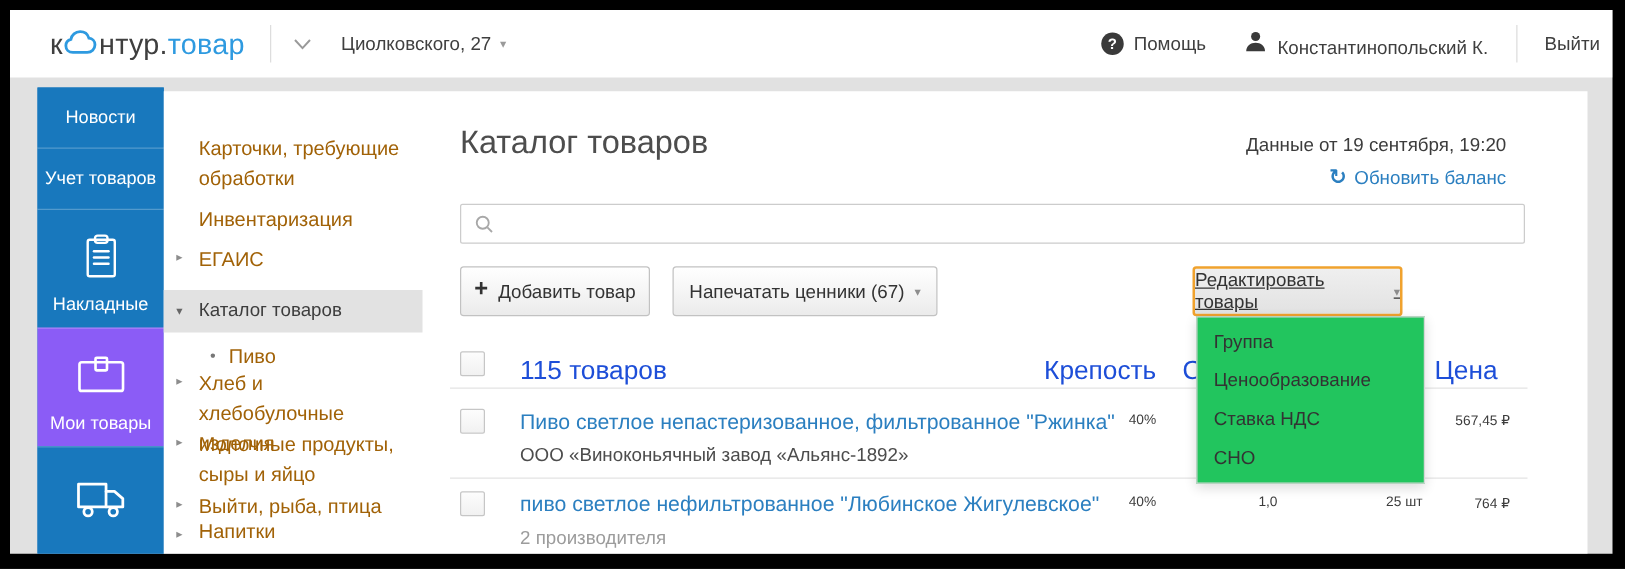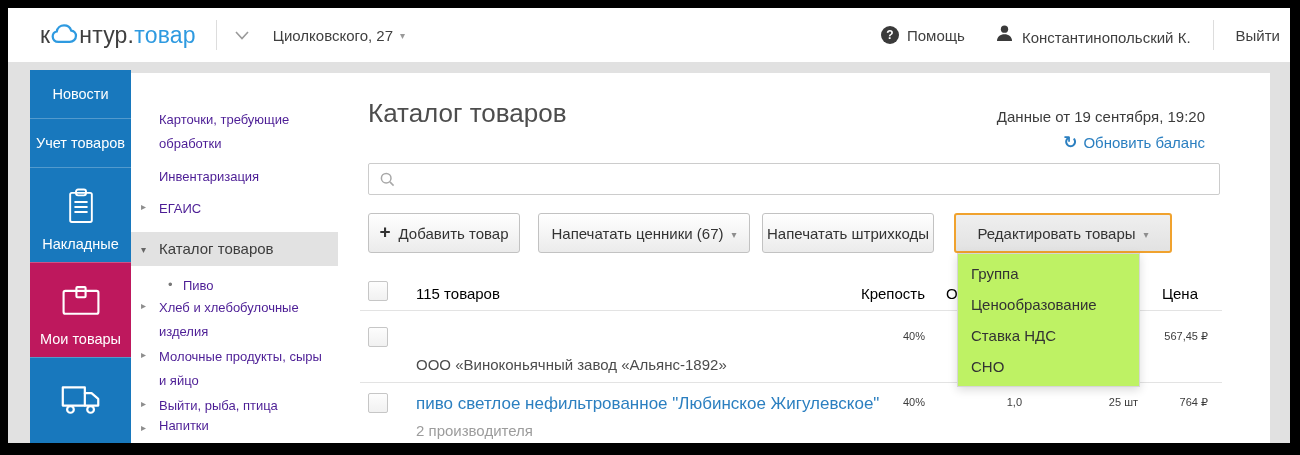--- a/index.html
+++ b/index.html
@@ -21,30 +21,30 @@
   .user{display:flex;align-items:flex-end;gap:8px;margin-left:30px;cursor:pointer;}
   .tb-right .sep{width:1px;height:30px;background:#ddd;margin:0 22px;}
   .logout{cursor:pointer;}
 
   
   .bluebar{position:absolute;left:22px;top:62px;width:101px;height:373px;background:#1878bd;display:flex;flex-direction:column;}
   .nav-item{position:relative;background:#1878bd;color:#fff;font-size:14.5px;display:flex;flex-direction:column;align-items:center;justify-content:center;cursor:pointer;}
   .nav-item + .nav-item{border-top:1px solid rgba(255,255,255,.25);}
   .nav-item.small{height:48px;justify-content:center;}
   .nav-item.big{height:95px;justify-content:flex-end;padding-bottom:10px;box-sizing:border-box;}
-  .nav-item.active{background:#be185d;}
+  .nav-item.active{background:#8b5cf6;}
   .nav-item.icon-only{flex:1;justify-content:center;}
   .nav-item svg{margin-bottom:6px;}
   .nav-icon{stroke:#fff;fill:none;stroke-width:2.3;stroke-linecap:round;stroke-linejoin:round;}
 
   
   .panel{position:absolute;left:123px;top:65px;width:1139px;height:370px;background:#fff;}
 
   
-  .menu-label{position:absolute;font-size:13px;color:#4c1d95;line-height:24px;cursor:pointer;}
+  .menu-label{position:absolute;font-size:16px;color:#a16207;line-height:24px;cursor:pointer;}
   .menu-arrow{position:absolute;font-size:10px;color:#8d8d8d;}
   .menu-bullet{position:absolute;font-size:13px;color:#777;}
   .menu-selected{position:absolute;left:123px;top:224px;width:207px;height:34px;background:#e2e2e2;cursor:pointer;}
   .menu-selected .menu-arrow{left:10px;top:12px;color:#666;}
   .menu-selected .sel-label{position:absolute;left:28px;top:0;line-height:34px;font-size:15px;color:#3d3d3d;}
 
   
   .page-title{position:absolute;left:360px;top:90px;font-size:26px;color:#4d4d4d;}
   .updated{position:absolute;right:85px;top:100px;font-size:15px;color:#3c3c3c;}
   .refresh{position:absolute;right:85px;top:124px;font-size:15px;color:#2b7fc0;display:flex;align-items:center;gap:6px;cursor:pointer;}
@@ -52,25 +52,25 @@
 
   .searchbox{position:absolute;left:360px;top:155px;width:852px;height:32px;background:#fff;border:1px solid #ccc;border-radius:2px;box-sizing:border-box;}
   .searchbox input{position:absolute;left:34px;top:3px;width:800px;height:24px;border:none;outline:none;font-size:15px;color:#444;background:transparent;}
   .searchbox svg{position:absolute;left:11px;top:8px;}
 
   .btn{position:absolute;top:205px;height:40px;box-sizing:border-box;border:1px solid #c2c2c2;border-radius:3px;background:linear-gradient(#ffffff,#ebebeb);font-size:15px;color:#333;display:flex;align-items:center;justify-content:center;gap:8px;cursor:pointer;}
   .btn .plus{font-size:19px;font-weight:bold;margin-top:-2px;}
   .btn .caret{font-size:10px;color:#8d8d8d;margin-top:2px;}
   .btn.orange{border:2px solid #f0a22e;background:linear-gradient(#efefef,#e2e2e2);z-index:25;}
 
-  .edit-menu{position:absolute;left:949px;top:245px;width:183px;background:#bef264;border:1px solid #d6d6d6;box-shadow:0 3px 9px rgba(0,0,0,.14);padding:4px 0;z-index:30;box-sizing:border-box;}
+  .edit-menu{position:absolute;left:949px;top:245px;width:183px;background:#22c55e;border:1px solid #d6d6d6;box-shadow:0 3px 9px rgba(0,0,0,.14);padding:4px 0;z-index:30;box-sizing:border-box;}
   .edit-menu .mi{line-height:31px;padding-left:13px;font-size:15px;color:#333;cursor:pointer;}
 
   .checkbox{position:absolute;width:18px;height:18px;border:1px solid #c6c6c6;border-radius:2px;background:linear-gradient(#fdfdfd,#f1f1f1);cursor:pointer;}
-  .hdr-text{position:absolute;font-size:15px;color:#000000;}
+  .hdr-text{position:absolute;font-size:21px;color:#1d4ed8;}
   .cell{position:absolute;font-size:11px;color:#3c3c3c;}
   .prod-link{position:absolute;font-size:17px;color:#2b7fc0;cursor:pointer;white-space:nowrap;}
   .prod-sub{position:absolute;font-size:15px;white-space:nowrap;}
   .prod-sub.dark{color:#4c4c4c;}
   .prod-sub.gray{color:#9c9c9c;}
   .hline{position:absolute;left:352px;width:862px;height:1px;background:#e3e3e3;}
 </style>
 </head>
 <body>
 
@@ -190,44 +190,42 @@
   </div>
 
   <div class="btn" style="left:360px;width:152px;">
     <span class="plus">+</span>
     <span>Добавить товар</span>
   </div>
   <div class="btn" style="left:530px;width:212px;">
     <span>Напечатать ценники (67)</span>
     <span class="caret">▾</span>
   </div>
-  <div class="btn" style="left:754px;width:172px;">
-    <span>Напечатать штрихкоды</span>
-  </div>
-  <div class="btn orange" style="left:946px;width:218px;">
+  <div class="btn orange" style="left:946px;width:168px;text-decoration:underline;">
     <span>Редактировать товары</span>
     <span class="caret">▾</span>
   </div>
 
   <div class="edit-menu">
     <div class="mi">Группа</div>
     <div class="mi">Ценообразование</div>
     <div class="mi">Ставка НДС</div>
     <div class="mi">СНО</div>
   </div>
 
   <span class="checkbox" style="left:360px;top:273px;"></span>
   <div class="hdr-text" style="left:408px;top:277px;">115 товаров</div>
   <div class="hdr-text" style="right:365px;top:277px;">Крепость</div>
   <div class="hdr-text" style="left:938px;top:277px;">Объем</div>
   <div class="hdr-text" style="right:152px;top:277px;">Остаток</div>
   <div class="hdr-text" style="right:92px;top:277px;">Цена</div>
   <div class="hline" style="top:302px;"></div>
 
   <span class="checkbox" style="left:360px;top:319px;"></span>
+  <div class="prod-link" style="left:408px;top:320px;">Пиво светлое непастеризованное, фильтрованное "Ржинка"</div>
   <div class="prod-sub dark" style="left:408px;top:348px;">ООО «Виноконьячный завод «Альянс-1892»</div>
   <div class="cell" style="right:365px;top:322px;">40%</div>
   <div class="cell" style="right:268px;top:322px;"></div>
   <div class="cell" style="right:152px;top:322px;"></div>
   <div class="cell" style="right:82px;top:322px;">567,45 ₽</div>
   <div class="hline" style="top:374px;"></div>
 
   <span class="checkbox" style="left:360px;top:385px;"></span>
   <div class="prod-link" style="left:408px;top:386px;">пиво светлое нефильтрованное "Любинское Жигулевское"</div>
   <div class="prod-sub gray" style="left:408px;top:414px;">2 производителя</div>

